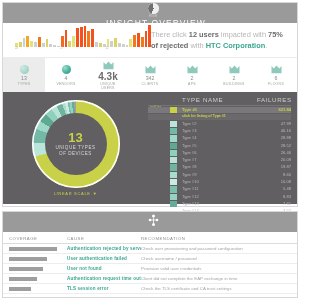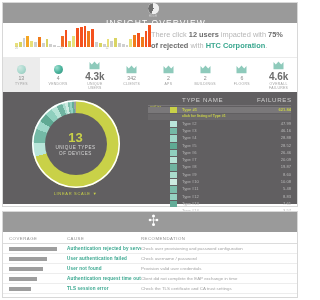--- a/index.html
+++ b/index.html
@@ -273,29 +273,20 @@
         </div>
         <div class="kpi">
           <div class="ic">
             <svg width="11" height="9" viewBox="0 0 11 9">
               <path d="M0.5 8.3 L0.5 1 L2.8 3.6 L5.5 0.5 L8.2 3.6 L10.5 1 L10.5 8.3 Z" fill="#8ecabb"></path>
             </svg>
           </div>
           <div class="val">6</div>
           <div class="lbl">FLOORS</div>
         </div>
-        <div class="kpi">
-          <div class="ic">
-            <svg width="11" height="9" viewBox="0 0 11 9">
-              <path d="M0.5 8.3 L0.5 1 L2.8 3.6 L5.5 0.5 L8.2 3.6 L10.5 1 L10.5 8.3 Z" fill="#8ecabb"></path>
-            </svg>
-          </div>
-          <div class="val big">4.6k</div>
-          <div class="lbl">OVERALL<br>FAILURES</div>
-        </div>
       </div>
 
     <div class="dark">
       <div class="donut-wrap">
         <div class="donut">
           <div class="ring" id="donut-ring" style="background: conic-gradient(rgb(201, 209, 72) 0deg, rgb(201, 209, 72) 252.55deg, rgb(185, 229, 218) 252.55deg, rgb(185, 229, 218) 272.04deg, rgb(116, 185, 166) 272.04deg, rgb(116, 185, 166) 290.79deg, rgb(158, 216, 201) 290.79deg, rgb(158, 216, 201) 302.52deg, rgb(95, 169, 147) 302.52deg, rgb(95, 169, 147) 314.1deg, rgb(143, 207, 190) 314.1deg, rgb(143, 207, 190) 324.85deg, rgb(182, 227, 214) 324.85deg, rgb(182, 227, 214) 333deg, rgb(111, 179, 160) 333deg, rgb(111, 179, 160) 341.07deg, rgb(169, 220, 205) 341.07deg, rgb(169, 220, 205) 344.57deg, rgb(205, 234, 225) 344.57deg, rgb(205, 234, 225) 348.66deg, rgb(124, 189, 171) 348.66deg, rgb(124, 189, 171) 350.89deg, rgb(149, 210, 194) 350.89deg, rgb(149, 210, 194) 354.47deg, rgb(100, 173, 153) 354.47deg, rgb(100, 173, 153) 357.56deg, rgb(160, 160, 160) 357.56deg, rgb(160, 160, 160) 360deg); box-shadow: rgb(255, 255, 255) 0px 0px 0px 1.5px inset;"></div>
           <div class="hole">
             <div class="n">13</div>
             <div class="c">UNIQUE TYPES</div>
             <div class="c">OF DEVICES</div>

